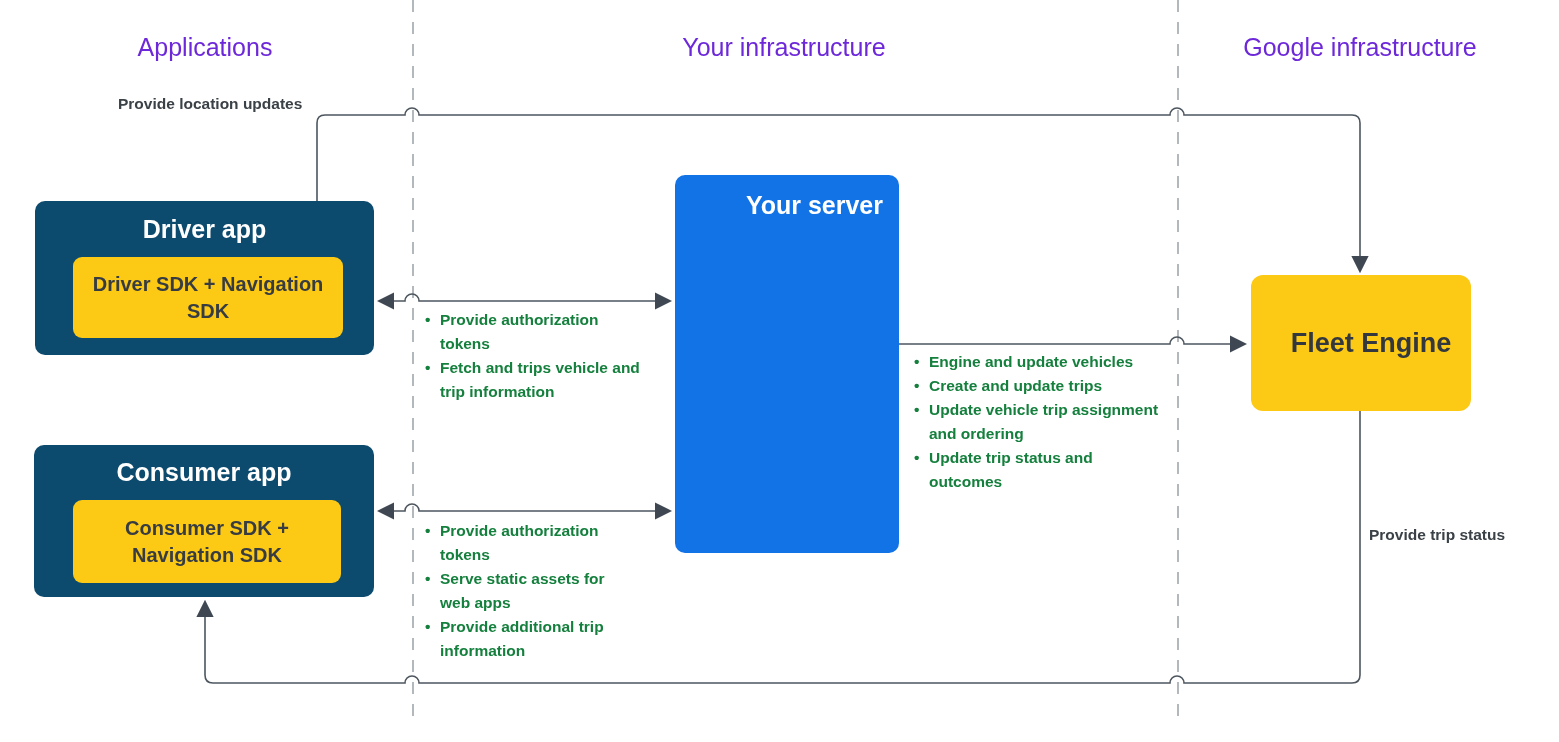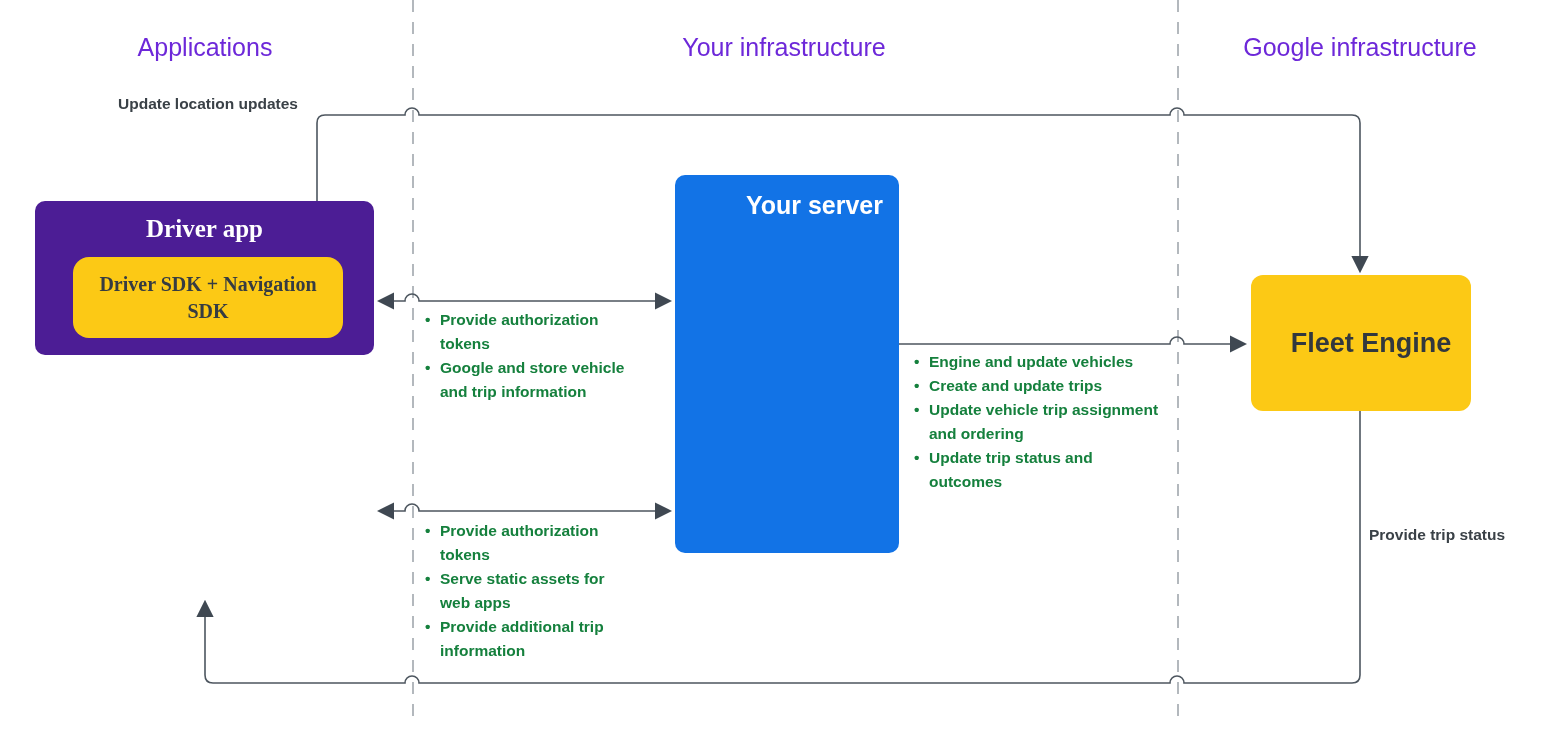--- a/index.html
+++ b/index.html
@@ -32,36 +32,35 @@
   .edge-label {
     position: absolute;
     font-size: 15.5px;
     font-weight: 700;
     color: #3a4147;
     white-space: nowrap;
   }
 
   .app-box {
     position: absolute;
-    background: #4c1d95;
+    background: #0c4a6e;
     border-radius: 10px;
-    font-family: Liberation Serif, serif;
   }
   .app-title {
     position: absolute;
     left: 0; right: 0;
     text-align: center;
     color: #ffffff;
     font-size: 25px;
     font-weight: 700;
   }
   .sdk-box {
     position: absolute;
     background: #fcc915;
-    border-radius: 16px;
+    border-radius: 9px;
     display: flex;
     align-items: center;
     justify-content: center;
     text-align: center;
     color: #363c42;
     font-size: 20px;
     font-weight: 700;
     line-height: 1.35;
     padding: 4px 14px;
   }
@@ -140,40 +139,44 @@
 
     <path d="M899 344 L1170 344 A7 7 0 0 1 1184 344 L1245 344" fill="none" stroke="#4d565f" stroke-width="1.6" marker-end="url(#arw)"></path>
 
     <path d="M1360 411 L1360 675 Q1360 683 1352 683 L1184 683 A7 7 0 0 0 1170 683 L419 683 A7 7 0 0 0 405 683 L213 683 Q205 683 205 675 L205 602" fill="none" stroke="#4d565f" stroke-width="1.6" marker-end="url(#arw)"></path>
   </svg>
 
   <div class="col-header" style="left:205px; top:33px;">Applications</div>
   <div class="col-header" style="left:784px; top:33px;">Your infrastructure</div>
   <div class="col-header" style="left:1360px; top:33px;">Google infrastructure</div>
 
-  <div class="edge-label" style="left:118px; top:95px;">Update location updates</div>
+  <div class="edge-label" style="left:118px; top:95px;">Provide location updates</div>
   <div class="edge-label" style="left:1369px; top:526px;">Provide trip status</div>
 
   <div class="app-box" style="left:35px; top:201px; width:339px; height:154px;">
     <div class="app-title" style="top:14px;">Driver app</div>
     <div class="sdk-box" style="left:38px; top:56px; width:270px; height:81px;">Driver SDK + Navigation SDK</div>
   </div>
 
+  <div class="app-box" style="left:34px; top:445px; width:340px; height:152px;">
+    <div class="app-title" style="top:13px;">Consumer app</div>
+    <div class="sdk-box" style="left:39px; top:55px; width:268px; height:83px;">Consumer SDK + Navigation SDK</div>
+  </div>
 
   <div class="server-box">
     <div class="server-title">Your server</div>
   </div>
 
   <div class="fleet-box">
     <span>Fleet Engine</span>
   </div>
 
   <ul class="bullets" style="left:425px; top:308px; width:222px;">
     <li>Provide authorization tokens</li>
-    <li>Google and store vehicle and trip information</li>
+    <li>Fetch and trips vehicle and trip information</li>
   </ul>
 
   <ul class="bullets" style="left:914px; top:350px; width:252px;">
     <li>Engine and update vehicles</li>
     <li>Create and update trips</li>
     <li>Update vehicle trip assignment and ordering</li>
     <li>Update trip status and outcomes</li>
   </ul>
 
   <ul class="bullets" style="left:425px; top:519px; width:210px;">

